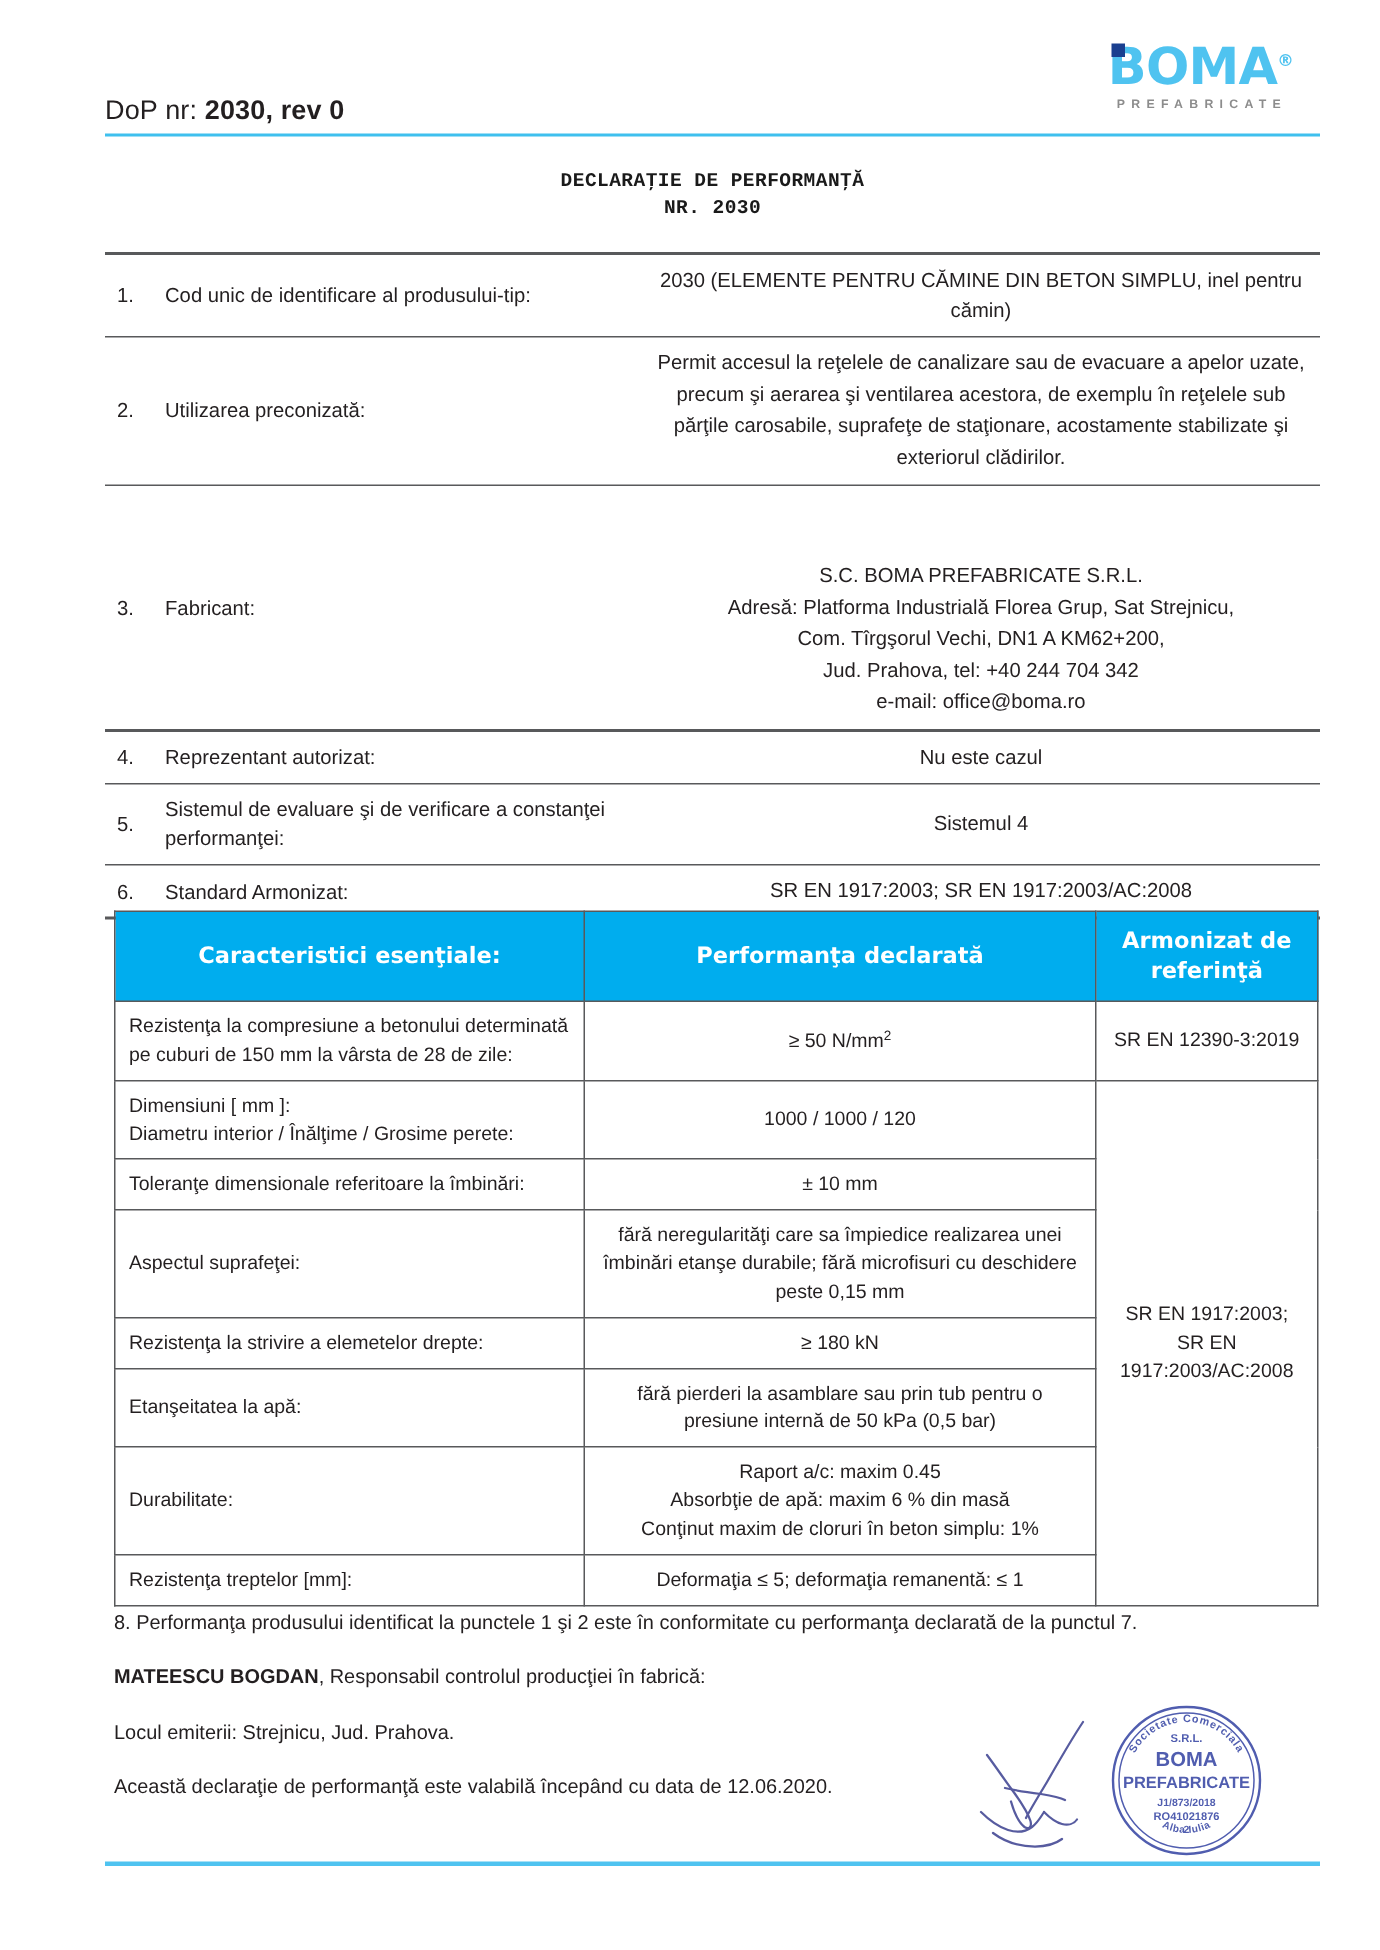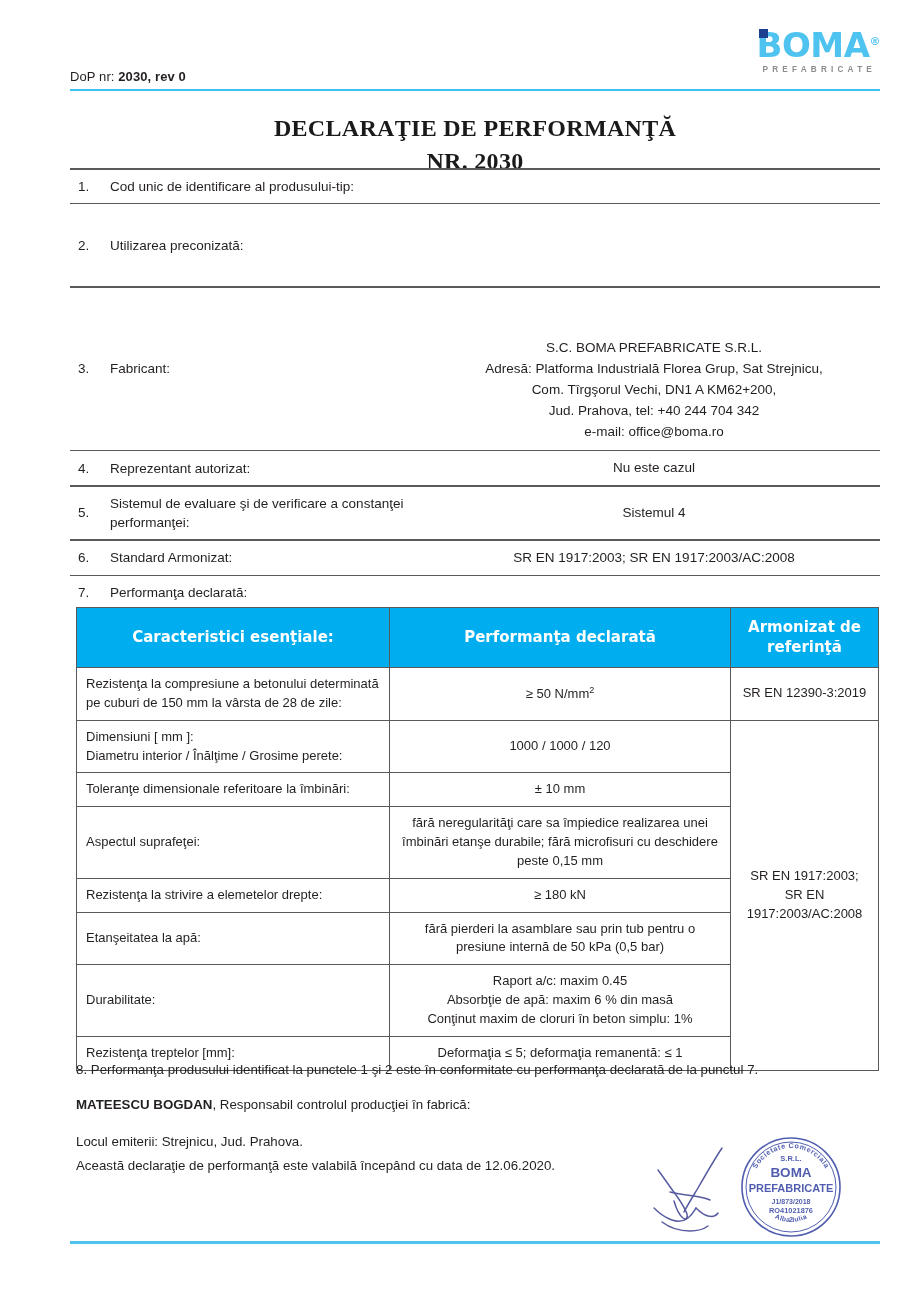--- a/index.html
+++ b/index.html
@@ -17,37 +17,37 @@
   .page { position: relative; width: 920px; height: 1300px; }
 
   
   .header {
     position: absolute;
     left: 70px; top: 28px; width: 810px; height: 62px;
   }
   .dop-line {
     position: absolute;
     left: 0; bottom: 6px;
-    font-size: 13px;
+    font-size: 18px;
     color: #231f20;
     letter-spacing: .1px;
     white-space: nowrap;
   }
   .dop-line b { font-weight: 700; }
 
   .header-rule {
     position: absolute;
     left: 70px; top: 89px; width: 810px; height: 2px;
     background: #3fc0ee;
   }
 
   
   .logo {
     position: absolute;
-    right: 0px; top: 0px;
+    right: 18px; top: 0px;
     width: 186px; height: 58px;
     text-align: right;
   }
   .logo-main {
     font-family: "DejaVu Sans", sans-serif;
     font-size: 34px;
     font-weight: 700;
     color: #4fc3f0;
     letter-spacing: -0.5px;
     line-height: 1;
@@ -74,23 +74,23 @@
     padding-right: 4px;
   }
 
   
   .title-block {
     position: absolute;
     left: 70px; top: 112px; width: 810px;
     text-align: center;
   }
   .title-1, .title-2 {
-    font-family: Liberation Serif, serif;
+    font-family: Liberation Mono, monospace;
     font-weight: 700;
-    font-size: 24px;
+    font-size: 13px;
     letter-spacing: .3px;
     line-height: 1.38;
     color: #1a1a1a;
   }
 
   
   .items {
     position: absolute;
     left: 70px; top: 168px; width: 810px;
   }
@@ -164,21 +164,21 @@
 
   sup { font-size: 9px; vertical-align: super; }
 
   
   .footer {
     position: absolute;
     left: 76px; top: 1056px; width: 805px;
     font-size: 13.3px;
     line-height: 1.5;
   }
-  .footer p { margin: 4px 0 17px 0; }
+  .footer p { margin: 16px 0 17px 0; }
   .footer p.tight { margin-bottom: 15px; }
   .footer b { font-weight: 700; }
 
   
   .sig-area {
     position: absolute;
     left: 640px; top: 1128px;
     width: 240px; height: 118px;
     pointer-events: none;
   }
@@ -219,26 +219,28 @@
     <div class="title-1">DECLARAŢIE DE PERFORMANŢĂ</div>
     <div class="title-2">NR. 2030</div>
   </div>
 
   <div class="items">
 
     <div class="hr"></div>
     <div class="item-row">
       <div class="item-num">1.</div>
       <div class="item-label">Cod unic de identificare al produsului-tip:</div>
+      <div class="item-value">2030 (ELEMENTE PENTRU CĂMINE DIN BETON SIMPLU, inel pentru cămin)</div>
     </div>
 
     <div class="hr"></div>
     <div class="item-row" style="min-height:82px;">
       <div class="item-num">2.</div>
       <div class="item-label">Utilizarea preconizată:</div>
+      <div class="item-value tall">Permit accesul la reţelele de canalizare sau de evacuare a apelor uzate, precum şi aerarea şi ventilarea acestora, de exemplu în reţelele sub părţile carosabile, suprafeţe de staţionare, acostamente stabilizate şi exteriorul clădirilor.</div>
     </div>
 
     <div class="hr"></div>
     <div class="item-row" style="min-height:124px;">
       <div class="item-num">3.</div>
       <div class="item-label">Fabricant:</div>
       <div class="item-value tall" style="white-space:pre-line;margin-top:43px;">S.C. BOMA PREFABRICATE S.R.L.
 Adresă: Platforma Industrială Florea Grup, Sat Strejnicu,
 Com. Tîrgşorul Vechi, DN1 A KM62+200,
 Jud. Prahova, tel: +40 244 704 342

